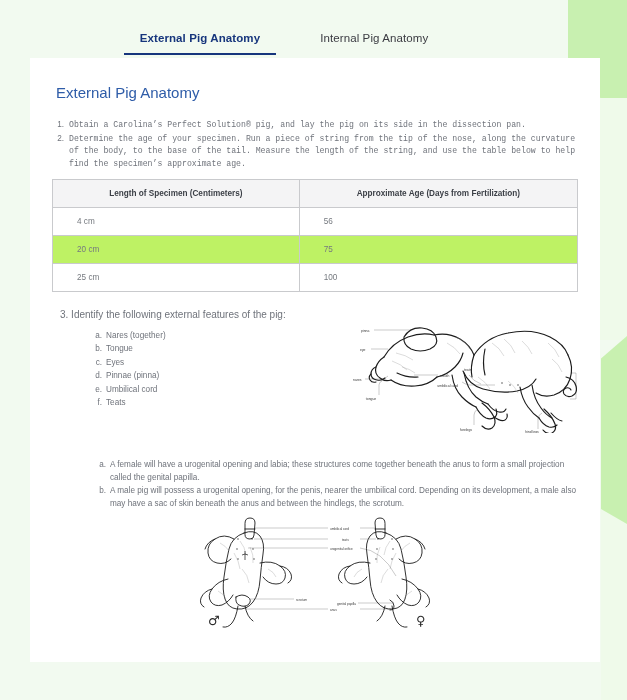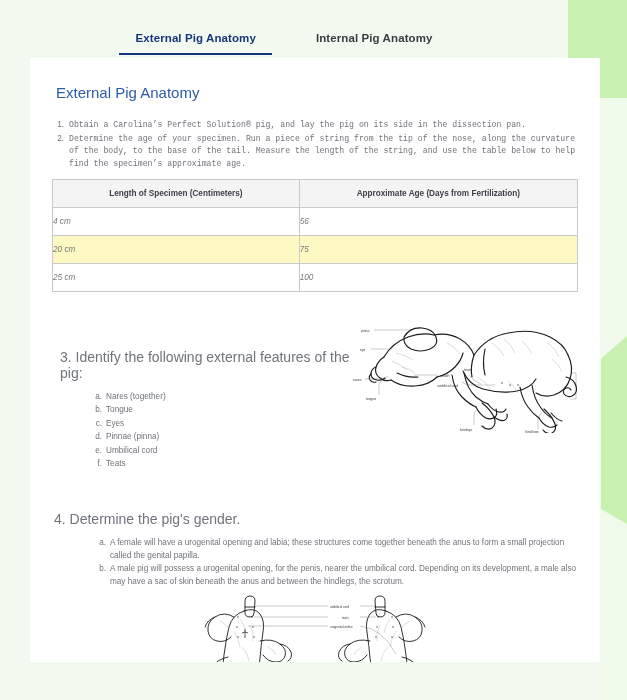--- a/index.html
+++ b/index.html
@@ -41,21 +41,20 @@
     position: absolute; top: 28px; left: 0; width: 568px;
     display: flex; justify-content: center; gap: 28px;
     z-index: 4;
   }
   .tab {
     font-size: 11.5px;
     padding: 4px 16px 9px 16px;
     cursor: pointer;
     white-space: nowrap;
     letter-spacing: .1px;
-    font-weight: bold;
   }
   .tab.active {
     color: #16357c;
     font-weight: bold;
     border-bottom: 2px solid #16357c;
   }
   .tab.inactive { color: #3b3b42; border-bottom: 2px solid transparent; }
 
   
   #card {
@@ -81,30 +80,30 @@
   .step .num { width: 17px; flex: none; text-align: right; padding-right: 5px; }
   .step .txt { flex: 1; font-family: Liberation Mono, monospace; }
 
   
   table {
     width: 100%;
     border-collapse: collapse;
     margin-top: 8px;
     font-size: 8.2px;
   }
-  th, td { border: 1px solid #c9cacd; padding: 9px 0; text-align: left; }
+  th, td { border: 1px solid #c9cacd; padding: 9px 24px; text-align: left; }
   th { background: #f4f4f5; color: #3b3f46; font-weight: bold; text-align: center; font-size: 8.2px; }
-  td { color: #75797f; font-style: italic; }
-  tr.alt td { background: #fef9c3; }
+  td { color: #75797f; }
+  tr.alt td { background: #bef264; }
 
   
   .sec3 { display: flex; margin-top: 17px; }
   .sec3-left { width: 300px; flex: none; }
   .sec3-right { flex: 1; position: relative; }
-  .q-line { color: #6f737b; font-size: 14px; margin-left: 8px; margin-top: 40px; }
+  .q-line { color: #6f737b; font-size: 10px; margin-left: 8px; }
   .sub-list { margin: 9px 0 0 40px; color: #6f737b; font-size: 8.2px; line-height: 1.65; }
   .sub-item { display: flex; }
   .sub-item .lbl { width: 14px; flex: none; text-align: right; padding-right: 4px; }
 
   
   .sec4 { margin-top: 26px; }
   .sub-list-wide { margin: 10px 0 0 44px; color: #6f737b; font-size: 8.2px; line-height: 1.55; }
   .sub-item-wide { display: flex; margin-bottom: 1px; }
   .sub-item-wide .lbl { width: 14px; flex: none; text-align: right; padding-right: 4px; }
 
@@ -292,21 +291,20 @@
         <text class="fig-label" x="112" y="67.5" text-anchor="start">teats</text>
         <text class="fig-label" x="106" y="83.5" text-anchor="end">umbilical cord</text>
         <text class="fig-label" x="114" y="127.5" text-anchor="middle">forelegs</text>
         <text class="fig-label" x="180" y="130" text-anchor="middle">hind legs</text>
         <text class="fig-label" x="228" y="85.5" text-anchor="start">tail</text>
       </svg>
     </div>
   </div>
 
   <div class="sec4">
-    <div class="q-line" style="margin-left:2px">4. Determine the pig's gender.</div>
     <div class="sub-list-wide">
       <div class="sub-item-wide">
         <span class="lbl">a.</span>
         <span>A female will have a urogenital opening and labia; these structures come together beneath the anus to form a small projection called the genital papilla.</span>
       </div>
       <div class="sub-item-wide">
         <span class="lbl">b.</span>
         <span>A male pig will possess a urogenital opening, for the penis, nearer the umbilical cord. Depending on its development, a male also may have a sac of skin beneath the anus and between the hindlegs, the scrotum.</span>
       </div>
     </div>

